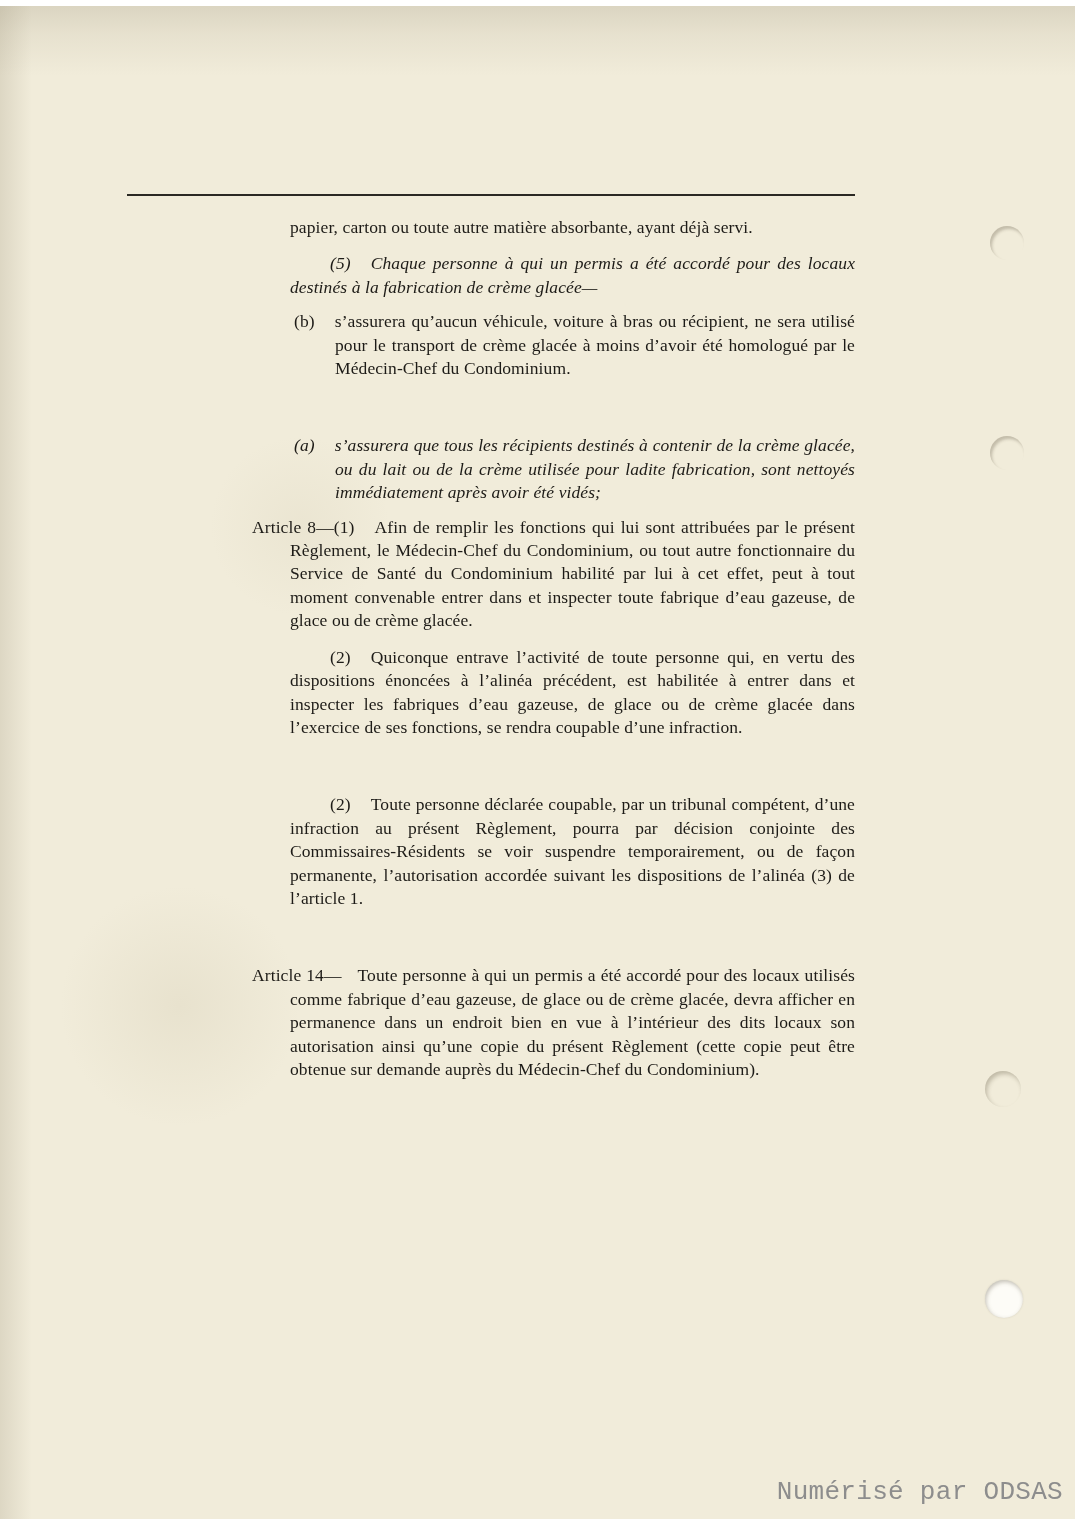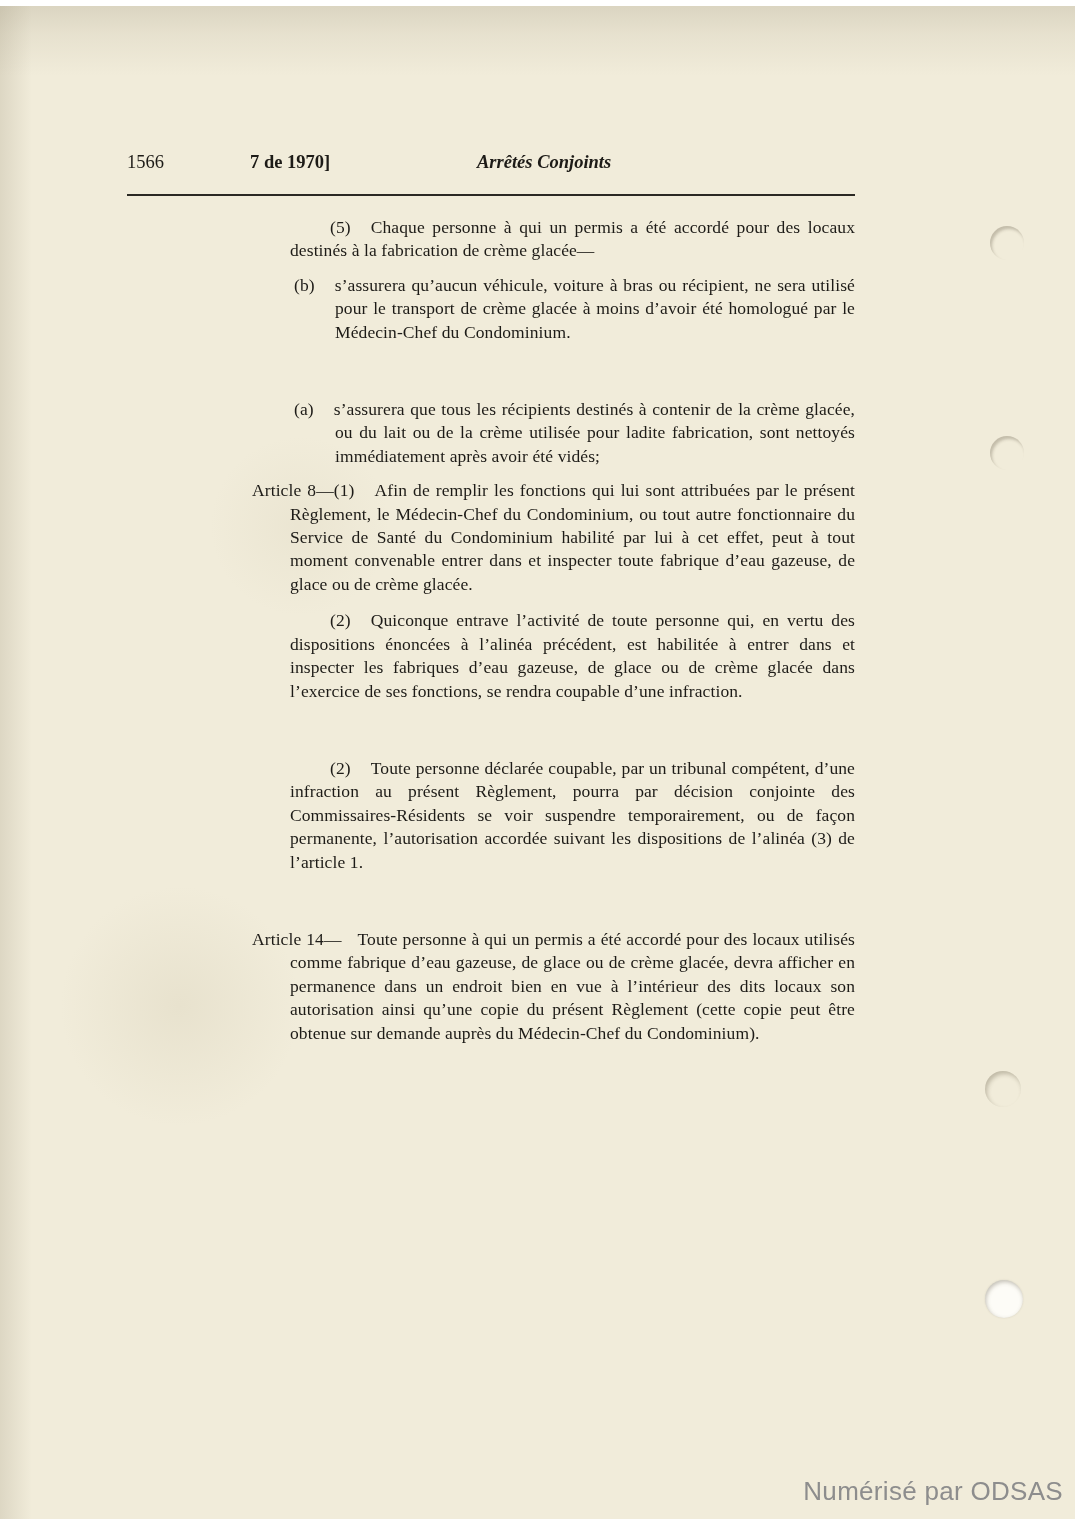--- a/index.html
+++ b/index.html
@@ -86,60 +86,58 @@
   }
   .para.article {
     text-indent: -38px;
   }
   .plabel {
     margin-right: 20px;
   }
   .plabel.tight {
     margin-right: 16px;
   }
-  .gap-s  { margin-bottom: 11px; }
+  .gap-s  { margin-bottom: 11px; font-style: italic; }
   .gap-m  { margin-bottom: 13px; }
   .gap-xl { margin-bottom: 54px; }
   .hole {
     position: absolute;
     border-radius: 50%;
     background: #fdfcf7;
     box-shadow: inset 1px 2px 4px rgba(90,80,60,0.35), 0 0 2px rgba(90,80,60,0.15);
   }
   .hole-1 { left: 990px; top: 220px; width: 34px; height: 34px; background: transparent;
             box-shadow: inset 2px 3px 3px rgba(90,80,60,0.30); }
   .hole-2 { left: 990px; top: 430px; width: 34px; height: 34px; background: transparent;
             box-shadow: inset 2px 3px 3px rgba(90,80,60,0.30); }
   .hole-3 { left: 985px; top: 1065px; width: 36px; height: 36px; background: transparent;
             box-shadow: inset 2px 3px 4px rgba(90,80,60,0.32); }
   .hole-4 { left: 985px; top: 1274px; width: 38px; height: 38px; }
   .scan-credit {
     position: absolute;
     right: 12px;
     bottom: 12px;
-    font-family: Liberation Sans, sans-serif;
+    font-family: Liberation Mono, monospace;
     font-size: 26px;
     color: #8d8d8d;
     letter-spacing: 0.3px;
   }
 </style>
 </head>
 <body>
 
 <div class="paper">
 
-  <header class="page-header">
-    <span class="page-number">1566</span>
-    <span class="issue-ref">7 de 1970]</span>
-    <span class="running-title">Arrêtés Conjoints</span>
-  </header>
   <div class="header-rule"></div>
 
   <div class="content">
 
+    <p class="para gap-m">
+      <span class="ptext">papier, carton ou toute autre matière absorbante, ayant déjà servi.</span>
+    </p>
 
     <p class="para findent gap-s">
       <span class="plabel">(5)</span><span class="ptext">Chaque personne à qui un permis a été accordé pour des locaux destinés à la fabrication de crème glacée—</span>
     </p>
 
     <p class="para sub gap-xl">
       <span class="plabel">(b)</span><span class="ptext">s’assurera qu’aucun véhicule, voiture à bras ou récipient, ne sera utilisé pour le transport de crème glacée à moins d’avoir été homologué par le Médecin-Chef du Condominium.</span>
     </p>
 
     <p class="para sub gap-s">

